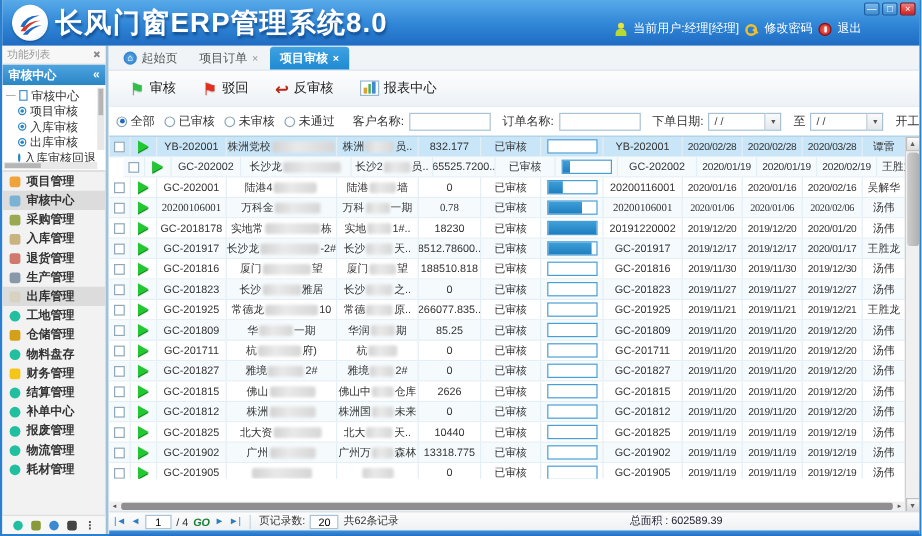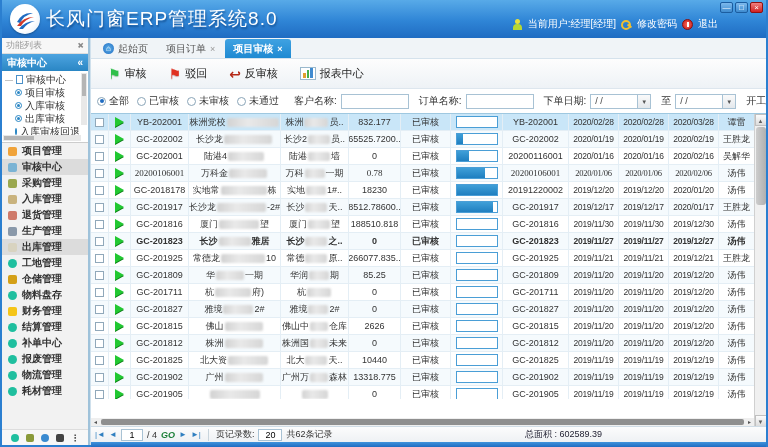--- a/index.html
+++ b/index.html
@@ -13,21 +13,21 @@
     background:linear-gradient(#58aae8 0%, #2f85d6 55%, #1f6cc2 100%);
     display:flex; align-items:center; padding:0 8px; }
   .win-controls { position:absolute; top:2px; right:3px; display:flex; gap:2px; }
   .win-btn { width:13px; height:11px; font-size:8px; line-height:10px; text-align:center;
     color:#fff; background:linear-gradient(#7db9ec,#3f8cd0); border:1px solid #1c5da0; border-radius:2px; cursor:pointer;}
   .win-btn.close { background:linear-gradient(#f08080,#d02020); border-color:#901010; }
   .logo { width:30px; height:30px; margin-right:6px; border-radius:50%;
     background:radial-gradient(circle at 35% 35%, #ffffff 55%, #dfeaf5 100%);
     position:relative; box-shadow:0 1px 2px rgba(0,0,0,.3); }
   .logo svg { position:absolute; inset:4px; }
-  .app-title { color:#fff; font-size:19px; font-weight:normal; letter-spacing:1px;
+  .app-title { color:#fff; font-size:23px; font-weight:bold; letter-spacing:1px;
     text-shadow:1px 2px 2px rgba(10,60,120,.65); }
   .user-area { margin-left:auto; margin-right:40px; display:flex; align-items:center; gap:5px;
     color:#fff; font-size:10px; align-self:flex-end; margin-bottom:7px;}
   .user-area a { color:#fff; text-decoration:none; cursor:pointer; }
   .ic-person { width:11px; height:11px; position:relative; display:inline-block;}
   .ic-person:before{content:"";position:absolute;left:3px;top:0;width:5px;height:5px;border-radius:50%;background:#e8e23a;}
   .ic-person:after{content:"";position:absolute;left:1px;top:5px;width:9px;height:6px;border-radius:4px 4px 0 0;background:#b8d832;}
   .ic-key { width:11px; height:11px; position:relative; display:inline-block;}
   .ic-key:before{content:"";position:absolute;left:0;top:1px;width:6px;height:6px;border:2px solid #f0c030;border-radius:50%;}
   .ic-key:after{content:"";position:absolute;left:6px;top:6px;width:5px;height:2px;background:#f0c030;transform:rotate(40deg);}
@@ -392,21 +392,21 @@
                 <span class="pbar">
                   <i style="width: 0%;"></i>
                 </span>
               </div>
               <div class="gcell">YB-202001</div>
               <div class="gcell date">2020/02/28</div>
               <div class="gcell date">2020/02/28</div>
               <div class="gcell date">2020/03/28</div>
               <div class="gcell">谭雷</div>
             </div>
-            <div class="grow" style="grid-template-columns: 18px 22px 58px 92px 68px 52px 50px 52px 66px 50px 50px 50px 36px;">
+            <div class="grow" style="grid-template-columns: 18px 22px 58px 92px 68px 52px 50px 52px 66px 50px 50px 50px 36px; margin-left: 12px;">
               <div class="gcell">
                 <span class="chk"></span>
               </div>
               <div class="gcell">
                 <span class="tri"></span>
               </div>
               <div class="gcell">GC-202002</div>
               <div class="gcell">
                 <span>长沙龙</span>
                 <span class="blur" style="width: 48px;"></span>
@@ -575,21 +575,21 @@
                 <span class="pbar">
                   <i style="width: 0%;"></i>
                 </span>
               </div>
               <div class="gcell">GC-201816</div>
               <div class="gcell date">2019/11/30</div>
               <div class="gcell date">2019/11/30</div>
               <div class="gcell date">2019/12/30</div>
               <div class="gcell">汤伟</div>
             </div>
-            <div class="grow" style="grid-template-columns: 18px 22px 58px 92px 68px 52px 50px 52px 66px 50px 50px 50px 36px; font-weight: bold;">
+            <div class="grow" style="grid-template-columns: 18px 22px 58px 92px 68px 52px 50px 52px 66px 50px 50px 50px 36px;">
               <div class="gcell">
                 <span class="chk"></span>
               </div>
               <div class="gcell">
                 <span class="tri"></span>
               </div>
               <div class="gcell">GC-201823</div>
               <div class="gcell">
                 <span>长沙</span>
                 <span class="blur" style="width: 32px;"></span>

